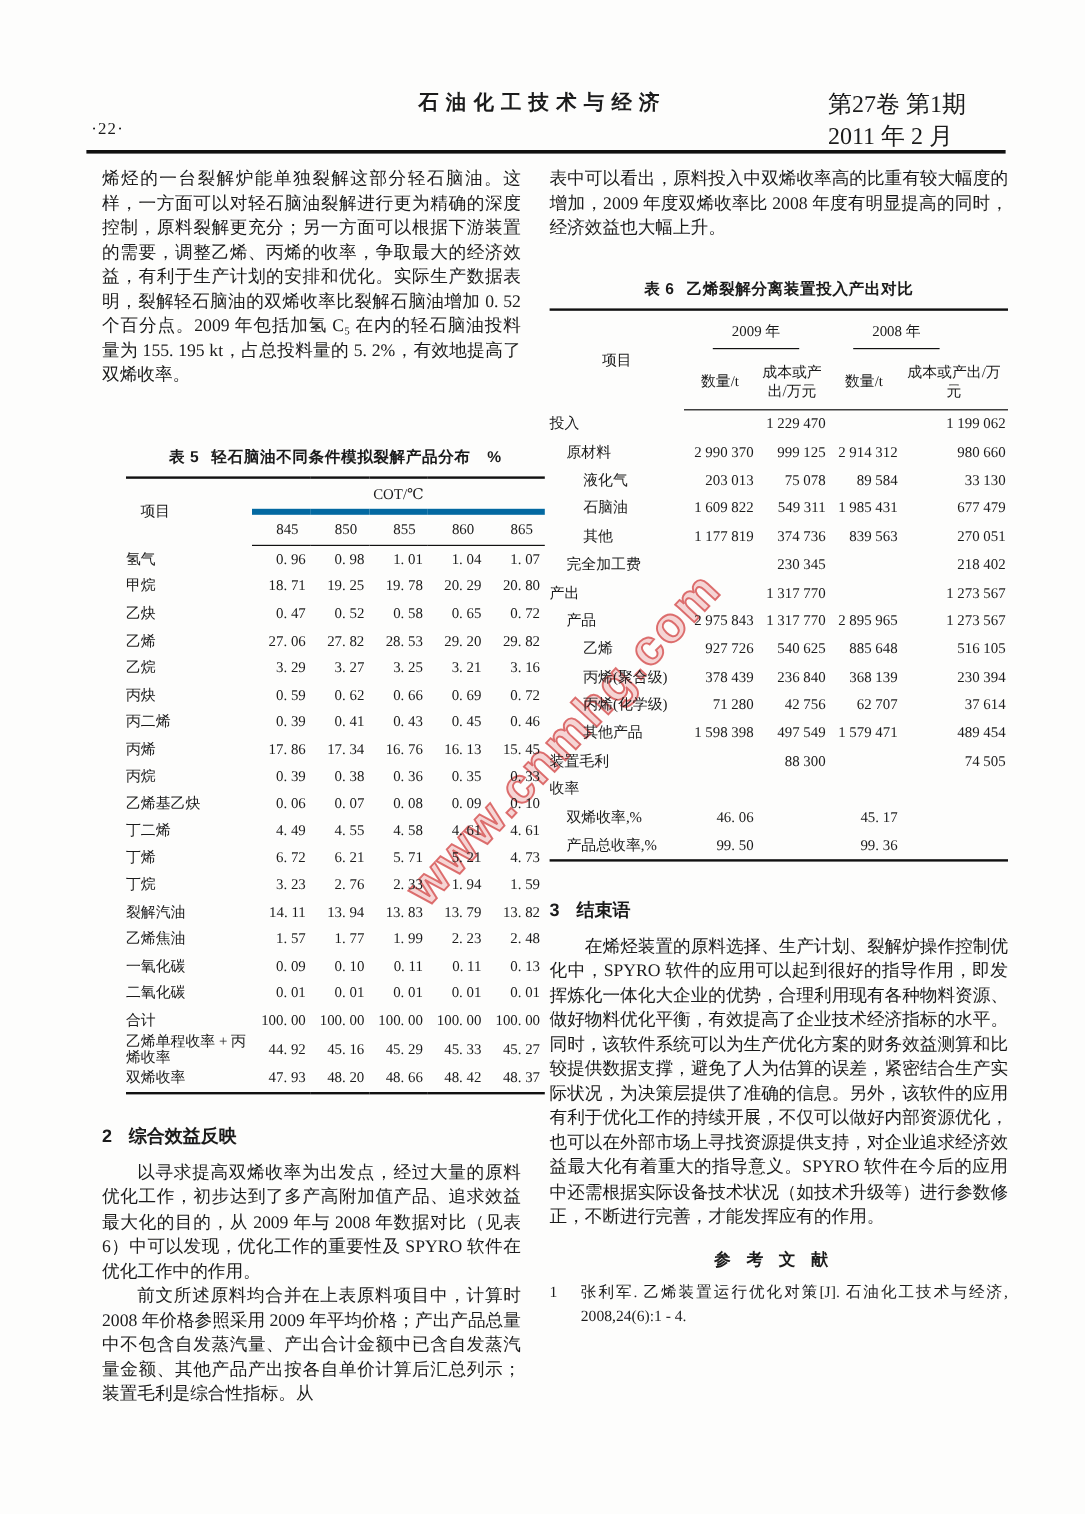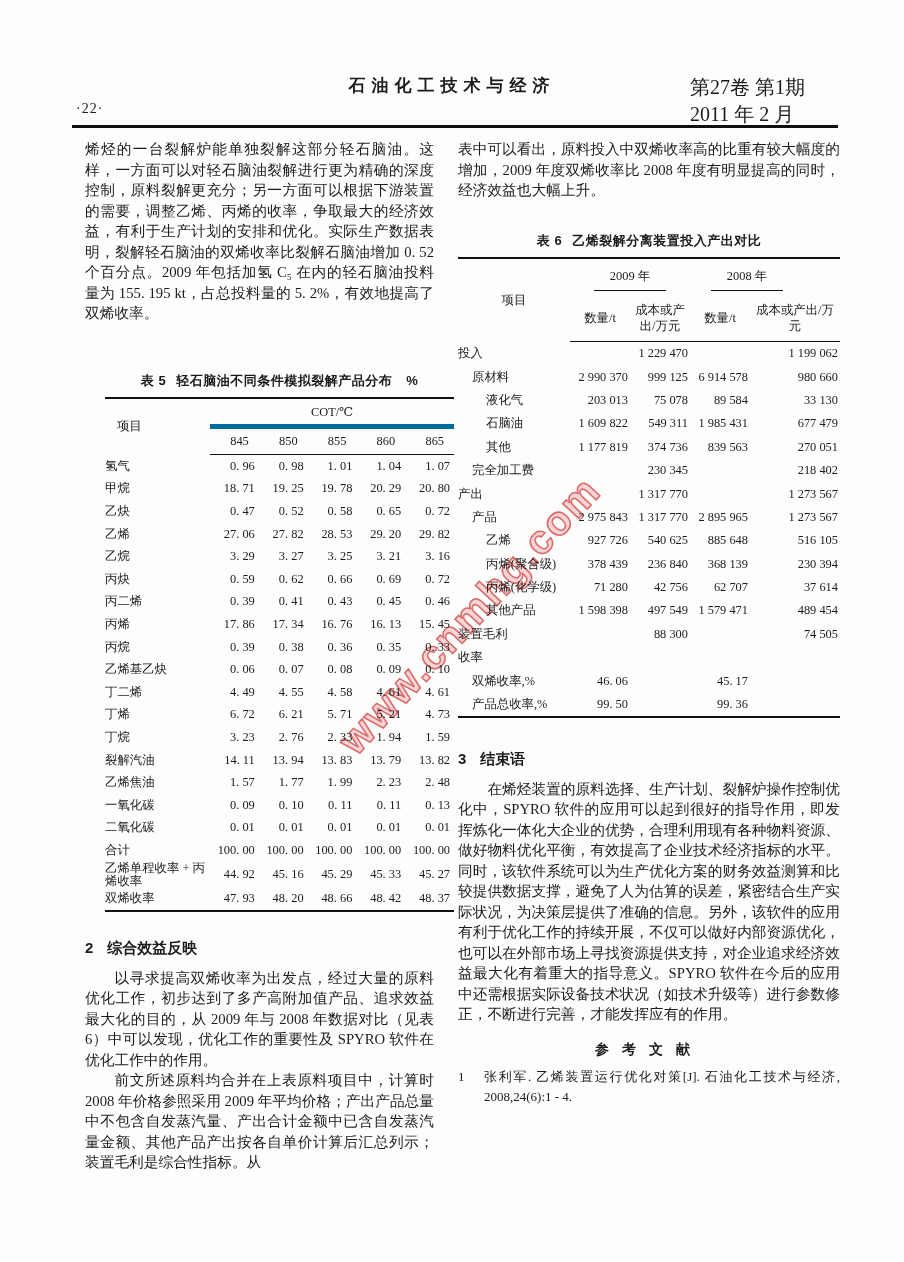--- a/index.html
+++ b/index.html
@@ -326,21 +326,21 @@
             <td class="lbl" style="padding-left: 0px;">投入</td>
             <td class="num"></td>
             <td class="num">1 229 470</td>
             <td class="num"></td>
             <td class="num">1 199 062</td>
           </tr>
           <tr>
             <td class="lbl" style="padding-left: 14px;">原材料</td>
             <td class="num">2 990 370</td>
             <td class="num">999 125</td>
-            <td class="num">6 914 578</td>
+            <td class="num">2 914 312</td>
             <td class="num">980 660</td>
           </tr>
           <tr>
             <td class="lbl" style="padding-left: 28px;">液化气</td>
             <td class="num">203 013</td>
             <td class="num">75 078</td>
             <td class="num">89 584</td>
             <td class="num">33 130</td>
           </tr>
           <tr>

